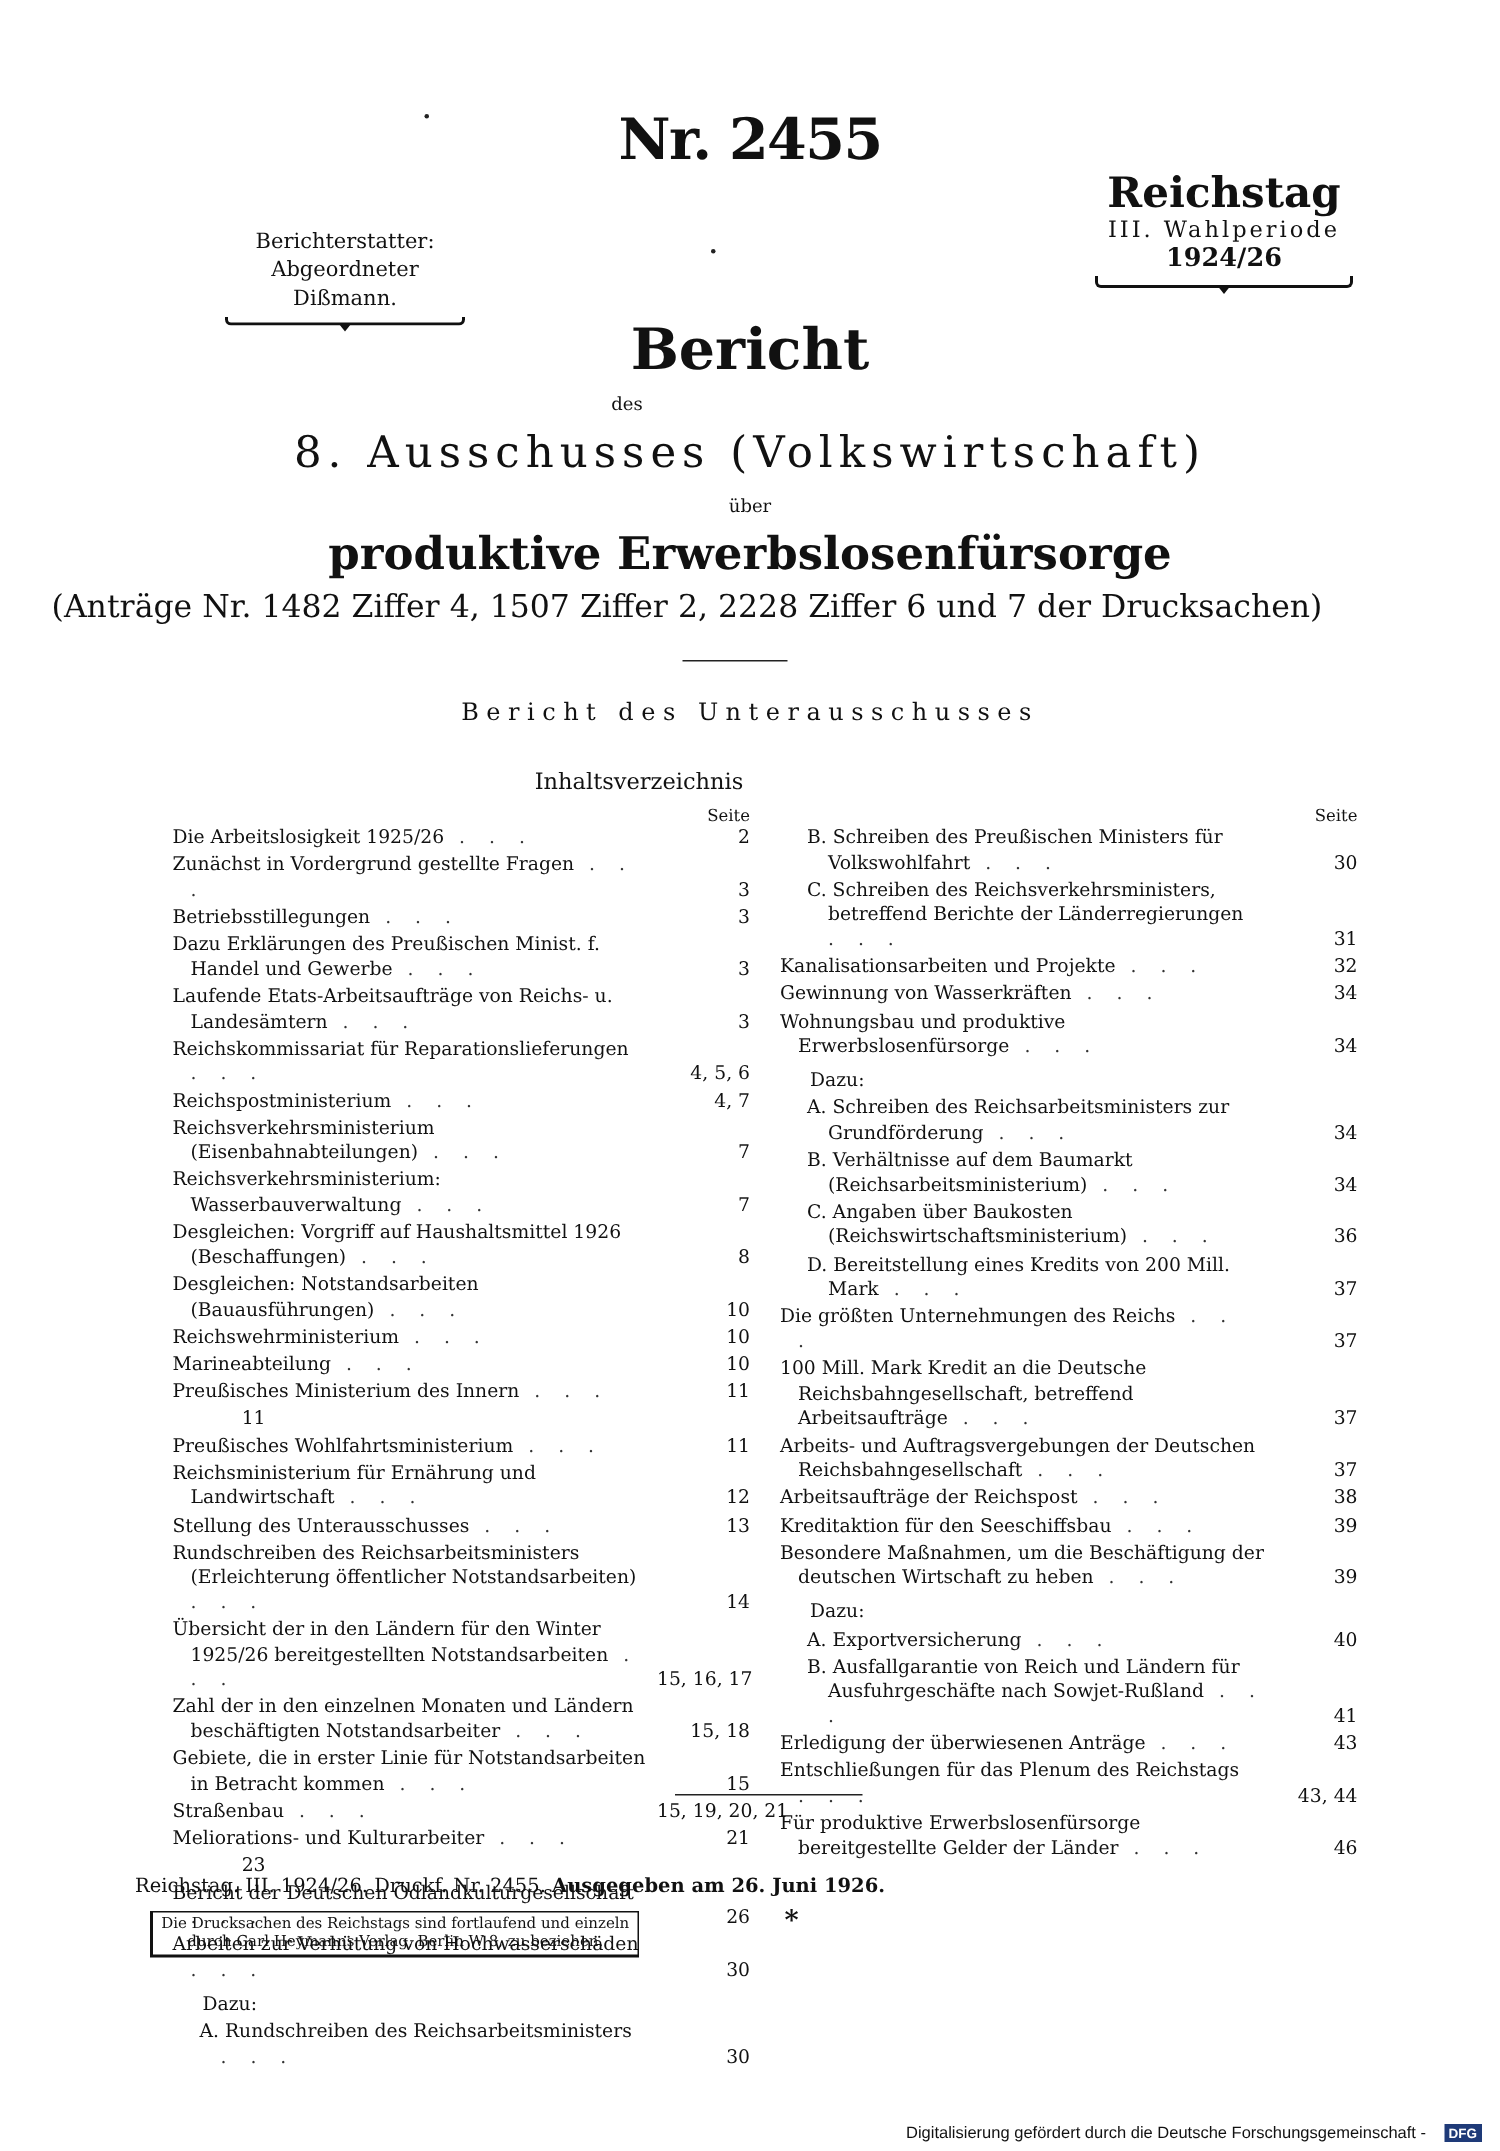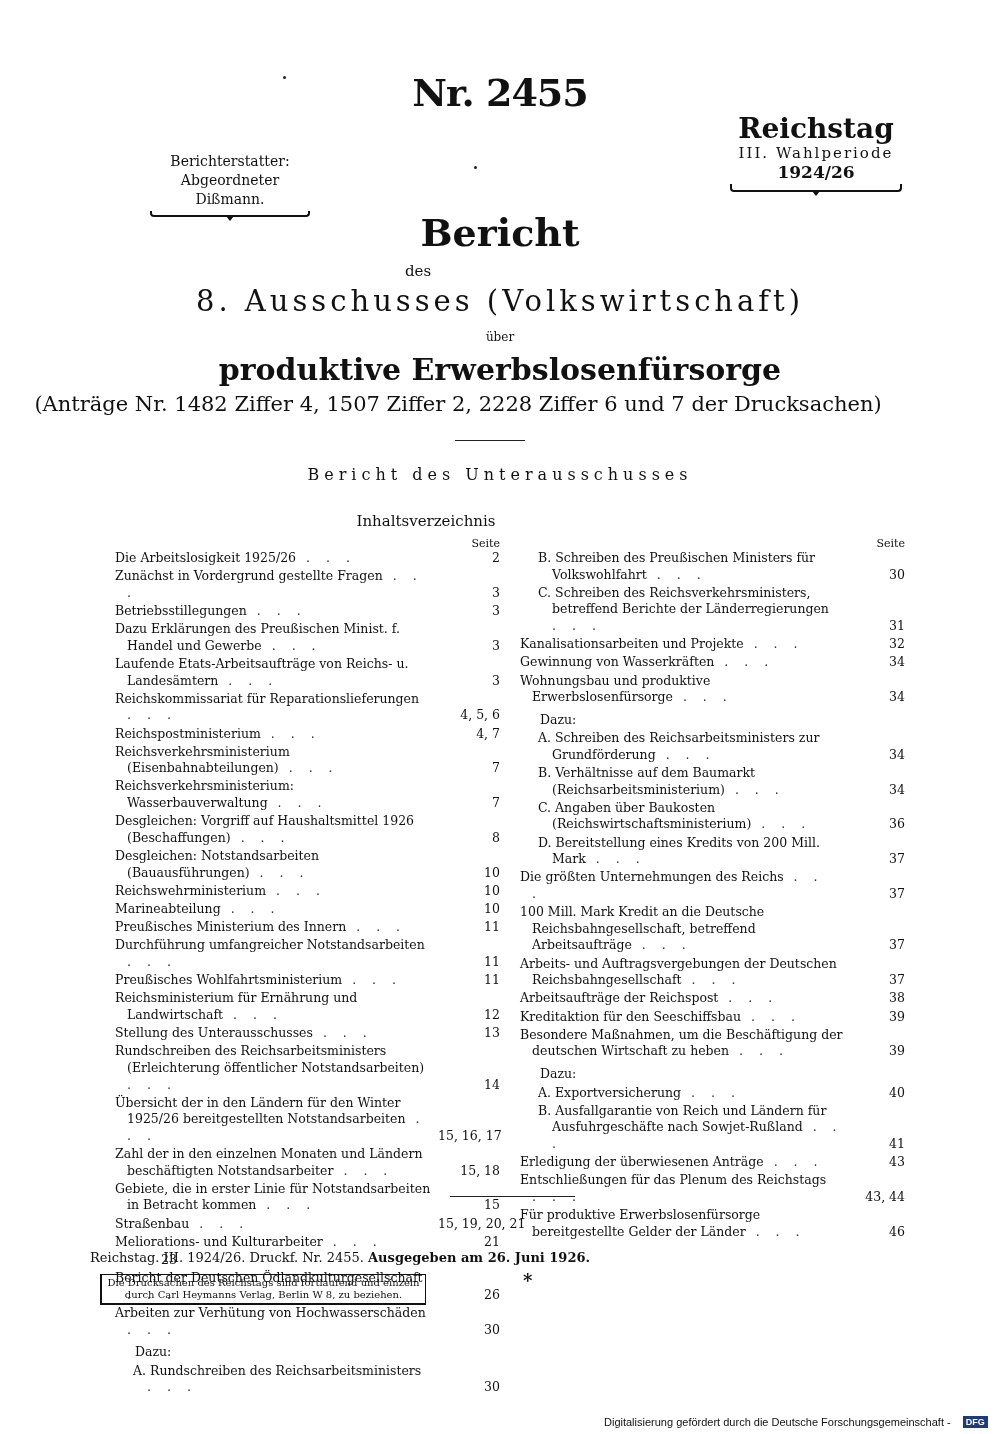--- a/index.html
+++ b/index.html
@@ -20,21 +20,21 @@
       content: ""; position: absolute; left: 50%; bottom: -6px; width: 0; height: 0;
       border-left: 4px solid transparent; border-right: 4px solid transparent; border-top: 5px solid #111;
       margin-left: -4px;
     }
     .reichstag { left: 730px; top: 114px; width: 172px; text-align: center; }
     .reichstag .t1 { font-size: 28px; font-weight: bold; line-height: 30px; }
     .reichstag .t2 { font-size: 15px; letter-spacing: 2px; line-height: 19px; }
     .reichstag .t3 { font-size: 17px; font-weight: bold; line-height: 19px; }
     .dot { width: 3px; height: 3px; background: #222; border-radius: 50%; }
     .bericht { left: 0; width: 1000px; top: 210px; font-size: 38px; font-weight: bold; }
-    .des { left: 0; width: 836px; top: 262px; font-size: 15px; }
+    .des { left: 0; width: 836px; top: 262px; font-size: 12px; }
     .ausschuss { left: 0; width: 1000px; top: 284px; font-size: 29px; letter-spacing: 4px; }
     .ueber { left: 0; width: 1000px; top: 330px; font-size: 12px; }
     .topic { left: 0; width: 1000px; top: 352px; font-size: 30px; font-weight: bold; }
     .antraege { left: 0; width: 916px; top: 392px; font-size: 21px; }
     .rule { height: 1px; background: #222; }
     .sub { left: 0; width: 1000px; top: 465px; font-size: 16px; letter-spacing: 5px; }
     .toctitle { left: 0; width: 852px; top: 512px; font-size: 15px; font-weight: normal; }
     .col { position: absolute; font-size: 12.5px; line-height: 16.6px; }
     .col.left { left: 115px; width: 385px; top: 536px; }
     .col.right { left: 520px; width: 385px; top: 536px; }
@@ -140,21 +140,20 @@
       </div>
       <div class="entry">
         <span class="txt">Marineabteilung<span class="dots"> . . .</span></span>
         <span class="pg">10</span>
       </div>
       <div class="entry">
         <span class="txt">Preußisches Ministerium des Innern<span class="dots"> . . .</span></span>
         <span class="pg">11</span>
       </div>
       <div class="entry">
-        <span class="txt">Durchführung umfangreicher Notstandsarbeiten<span class="dots"> . . .</span></span>
         <span class="pg">11</span>
       </div>
       <div class="entry">
         <span class="txt">Preußisches Wohlfahrtsministerium<span class="dots"> . . .</span></span>
         <span class="pg">11</span>
       </div>
       <div class="entry">
         <span class="txt">Reichsministerium für Ernährung und Landwirtschaft<span class="dots"> . . .</span></span>
         <span class="pg">12</span>
       </div>

